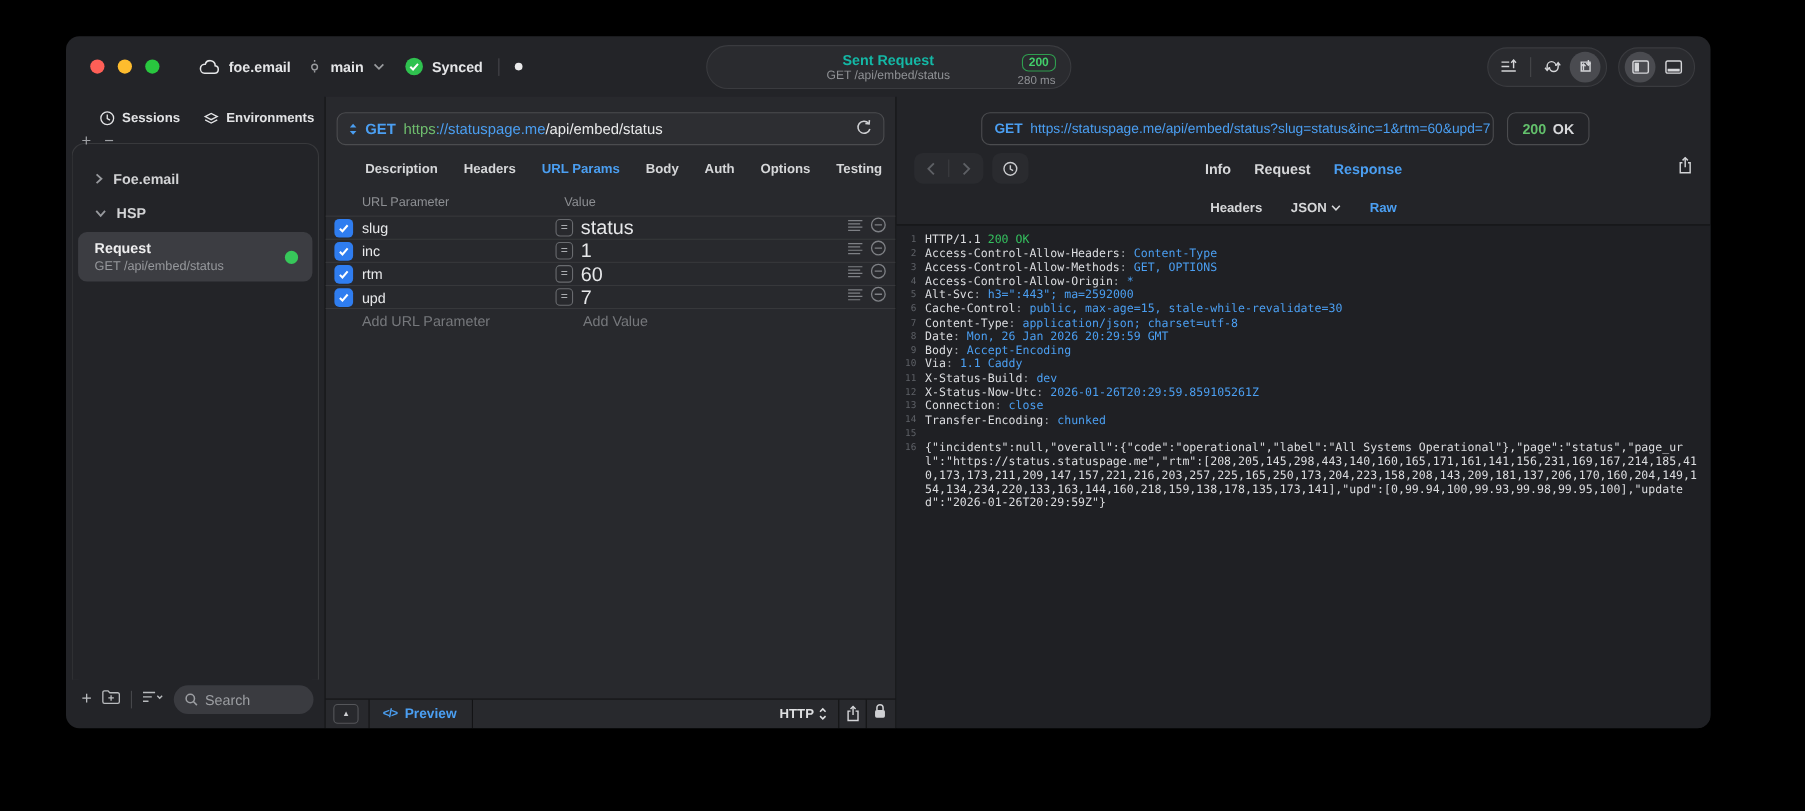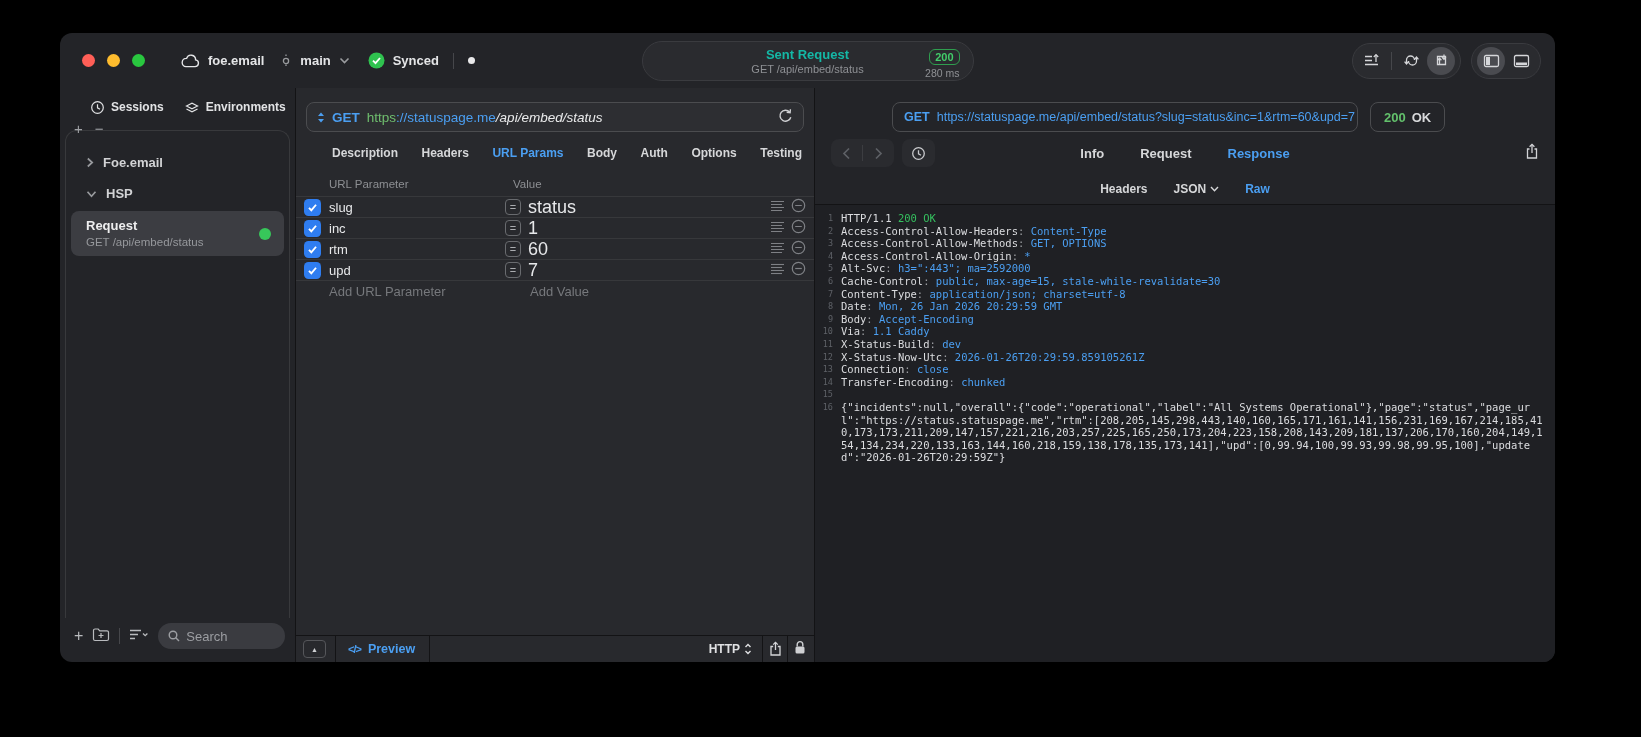--- a/index.html
+++ b/index.html
@@ -63,21 +63,21 @@
   .side-footer{ height:44px; flex:none; display:flex; align-items:center; padding:0 10px 8px 14px; gap:9px; color:#b9bbbe; }
   .sf-sep{ width:1px; height:16px; background:#46474b; }
   .search-pill{ flex:1; height:26px; background:#3a3b40; border-radius:13px; display:flex;
     align-items:center; padding:0 10px; gap:6px; color:#9c9ea2; font-size:13px; }
 
   
   .url-bar{ margin:14px 10px 0; height:30px; flex:none; border:1px solid #4b4c4f; background:#2d2e32;
     border-radius:8px; display:flex; align-items:center; padding:0 10px; gap:7px; font-size:13.5px; }
   .method{ color:var(--blue); font-weight:700; }
   .url-text{ flex:1; white-space:nowrap; overflow:hidden; }
-  .u-scheme{ color:#6fbe6e; } .u-host{ color:var(--blue); } .u-path{ color:#eaebec;font-style:italic; }
+  .u-scheme{ color:#6fbe6e; } .u-host{ color:var(--blue); } .u-path{ color:#eaebec; }
   .reload{ color:#cfd0d3; }
   .main-tabs{ display:flex; align-items:center; justify-content:space-between;
     padding:14px 12px 12px 36px; font-size:12px; flex:none; }
   .main-tabs .tab{ color:#d6d7d9; font-weight:600; }
   .main-tabs .tab.active{ color:var(--blue); }
   .thead{ display:flex; padding:6px 0 6px 33px; color:#8d8f93; font-size:11.5px; flex:none; }
   .th1{ width:184px; } .th2{}
   .prow{ display:flex; align-items:center; height:21px; border-top:1px solid #37383b; padding:0 8px; flex:none; }
   .cb{ width:17px; height:17px; flex:none; border-radius:4.5px; background:#2f7df0; display:grid; place-items:center; color:#fff; }
   .pname{ width:176px; flex:none; margin-left:8px; font-size:13px; color:#e7e8ea; }
@@ -105,21 +105,21 @@
   .resp-url .u{ color:var(--blue); }
   .resp-status{ height:30px; border:1px solid #4b4c4f; border-radius:8px; display:flex;
     align-items:center; padding:0 13px; gap:6px; font-size:13px; font-weight:700; }
   .rs-code{ color:#63c16c; } .rs-text{ color:#d8d9db; font-weight:600; }
   .resp-row2{ height:42px; display:flex; align-items:center; padding:0 16px; position:relative; flex:none; }
   .navgroup{ display:flex; align-items:center; height:28px; background:#2a2b2f; border-radius:8px; overflow:hidden; }
   .nav-btn{ width:31px; height:28px; display:grid; place-items:center; color:#5e6065; }
   .nav-sep{ width:1px; height:16px; background:#3c3d41; }
   .clock-btn{ width:33px; height:28px; background:#2a2b2f; border-radius:8px; display:grid;
     place-items:center; color:#c9cacd; margin-left:8px; }
-  .resp-tabs{ position:absolute; left:50%; transform:translateX(-50%); display:flex; gap:36px; font-size:13px; }
+  .resp-tabs{ position:absolute; left:50%; transform:translateX(-50%); display:flex; gap:21px; font-size:13px; }
   .resp-tabs .tab{ color:#d6d7d9; font-weight:600; }
   .resp-tabs .tab.active{ color:var(--blue); }
   .share-btn{ margin-left:auto; color:#d2d3d6; }
   .resp-subtabs{ height:30px; display:flex; justify-content:center; align-items:center; gap:26px; font-size:12px; flex:none; }
   .resp-subtabs .tab{ color:#d6d7d9; font-weight:600; display:flex; align-items:center; gap:4px; }
   .resp-subtabs .tab.active{ color:var(--blue); }
   .code{ flex:1; background:var(--code); border-top:1px solid var(--hair); padding:7px 10px 0 0;
     font-family:"DejaVu Sans Mono", monospace; font-size:10.5px; line-height:12.6px; overflow:hidden; }
   .cline{ display:flex; min-height:12.6px; }
   .ln{ width:26px; flex:none; text-align:right; padding-right:8px; color:#5e6167; font-size:8.5px; line-height:12.6px; }

